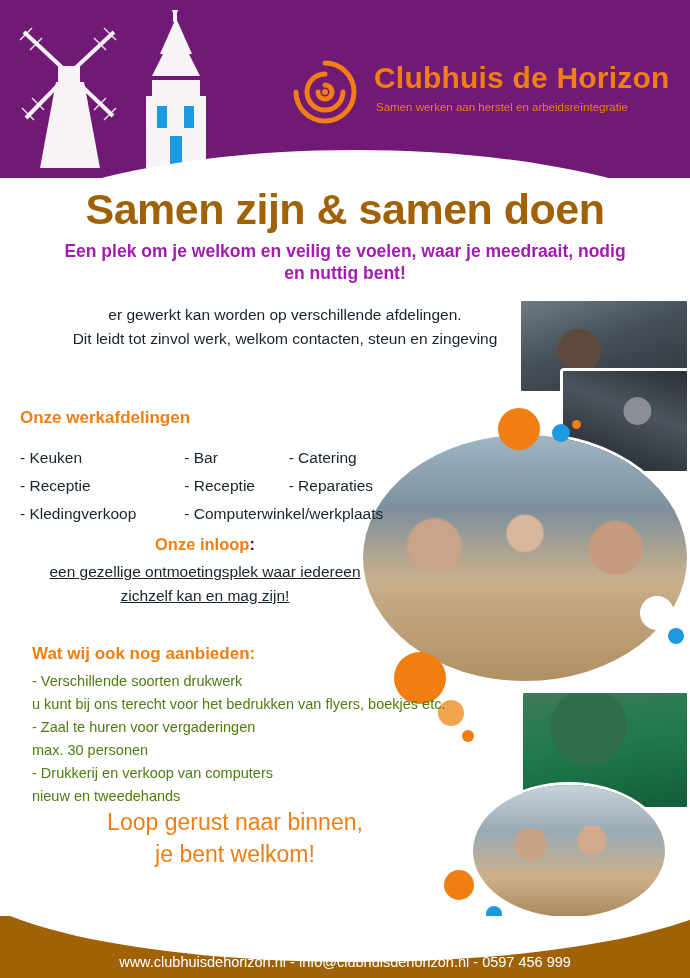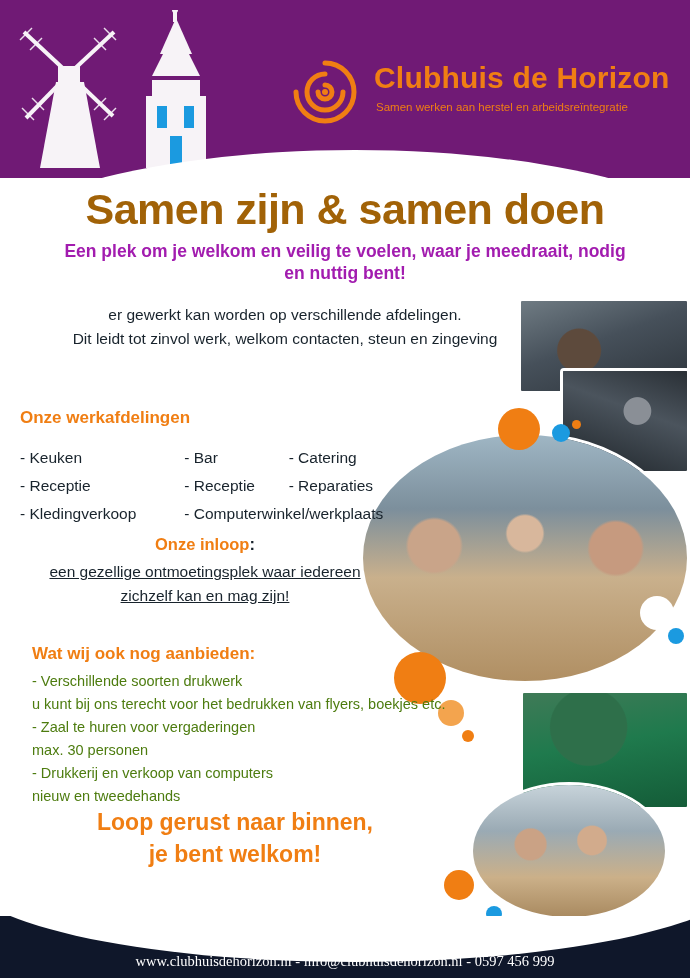--- a/index.html
+++ b/index.html
@@ -180,35 +180,34 @@
     line-height: 23px;
   }
 
   .closing {
     position: absolute;
     left: 20px;
     top: 806px;
     width: 430px;
     text-align: center;
     font-size: 23px;
-    font-weight: bold;
+    font-weight: normal;
     color: #f07e13;
     line-height: 32px;
   }
 
   
   .footer-blue {
     position: absolute;
     left: 0;
     bottom: 0;
     width: 690px;
     height: 62px;
-    background: #0f172a;
+    background: #a16207;
     overflow: hidden;
-    font-family: Liberation Serif, serif;
   }
   .footer-wave {
     position: absolute;
     left: -40px;
     top: -44px;
     width: 790px;
     height: 90px;
     background: #ffffff;
     border-radius: 0 0 50% 50% / 0 0 100% 100%;
   }

